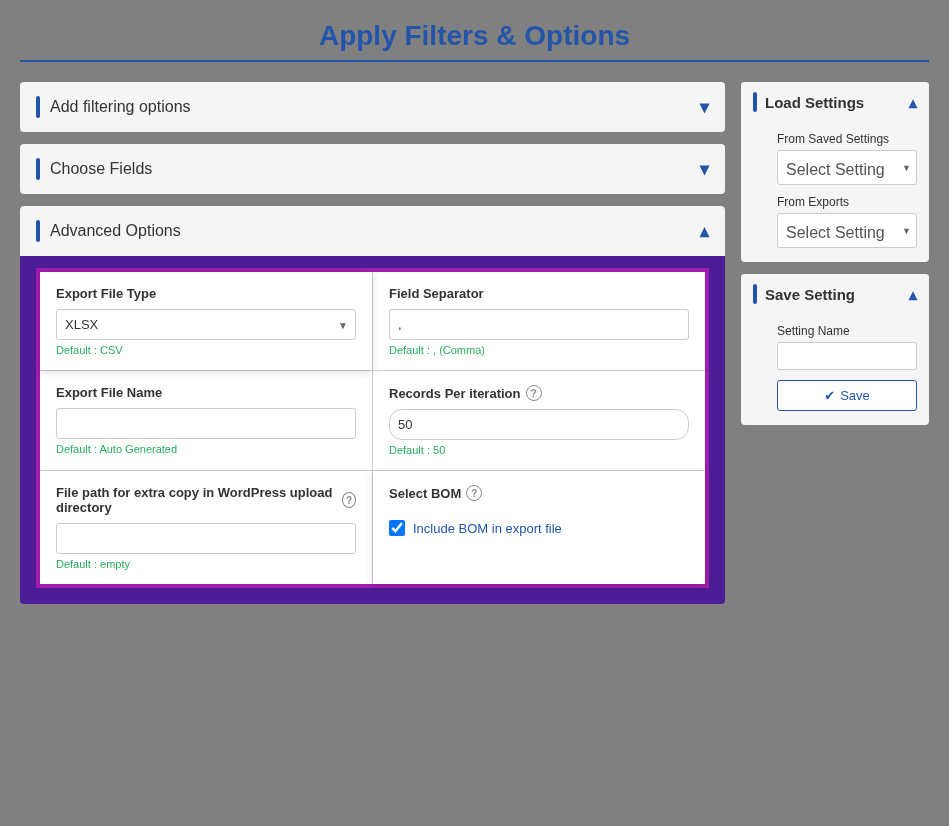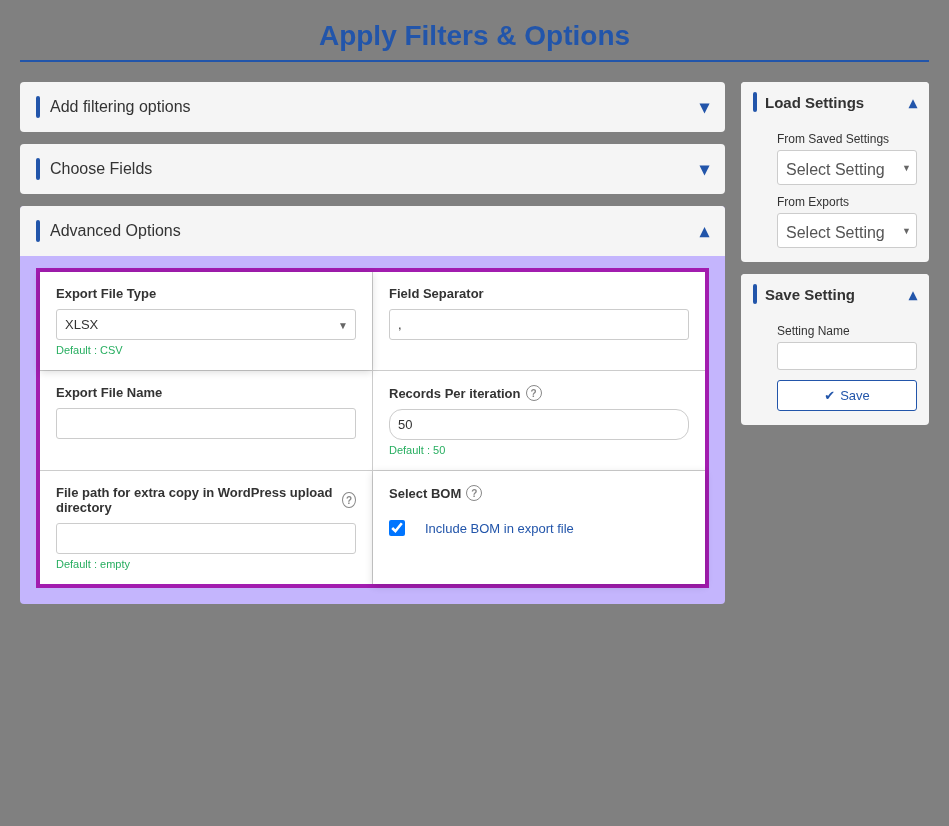--- a/index.html
+++ b/index.html
@@ -41,21 +41,21 @@
       gap: 12px;
     }
     .right-panel {
       width: 188px;
       display: flex;
       flex-direction: column;
       gap: 12px;
     }
     
     .section-card {
-      background: #c4b5fd;
+      background: #4c1d95;
       border-radius: 4px;
       overflow: hidden;
     }
     .section-header {
       display: flex;
       align-items: center;
       justify-content: space-between;
       padding: 14px 16px;
       cursor: pointer;
       background: #f5f5f5;
@@ -174,21 +174,21 @@
       padding: 7px 8px;
       border: 1px solid #ccc;
       border-radius: 13px;
       font-size: 13px;
       color: #333;
     }
     
     .checkbox-row {
       display: flex;
       align-items: center;
-      gap: 20px;
+      gap: 8px;
       margin-top: 19px;
     }
     .checkbox-row input[type="checkbox"] {
       width: 16px;
       height: 16px;
       cursor: pointer;
     }
     .checkbox-label {
       font-size: 13px;
       color: #2255aa;
@@ -343,25 +343,27 @@
                   <option>JSON</option>
                   <option>XML</option>
                 </select>
               </div>
               <div class="option-default">Default : CSV</div>
             </div>
 
             <div class="option-cell">
               <div class="option-label">Field Separator</div>
               <input class="field-separator-input" type="text" value="," style="">
+              <div class="option-default">Default : , (Comma)</div>
             </div>
 
             <div class="option-cell">
               <div class="option-label">Export File Name</div>
               <input class="text-input" type="text" value="" style="">
+              <div class="option-default">Default : Auto Generated</div>
             </div>
 
             <div class="option-cell">
               <div class="option-label">
                 <span>Records Per iteration</span>
                 <span class="help-icon">?</span>
               </div>
               <input class="number-input" type="text" value="50" style="">
               <div class="option-default">Default : 50</div>
             </div>

